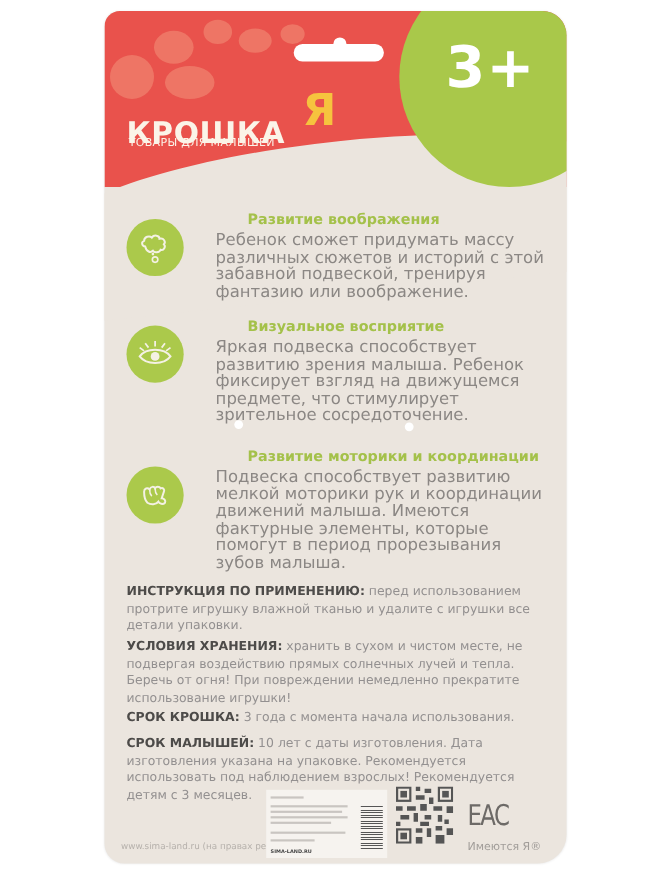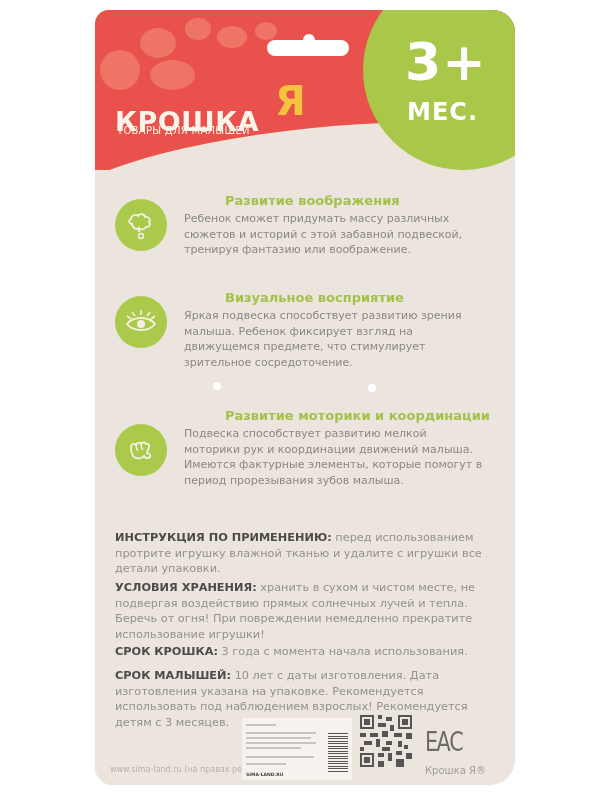--- a/index.html
+++ b/index.html
@@ -12,21 +12,21 @@
   .hang-slot::before{content:"";position:absolute;left:36px;top:-6px;width:12px;height:10px;background:#ffffff;border-radius:6px 6px 0 0;}
   .green-badge{position:absolute;left:268px;top:-40px;width:200px;height:200px;background:#a9c84a;border-radius:50%;}
   .age-big{position:absolute;left:310px;top:22px;font-family:"DejaVu Sans",sans-serif;font-weight:bold;font-size:52px;color:#ffffff;letter-spacing:1px;}
   .age-small{position:absolute;left:312px;top:88px;font-family:"DejaVu Sans",sans-serif;font-weight:bold;font-size:24px;color:#ffffff;letter-spacing:1px;}
   .logo{position:absolute;left:20px;top:96px;font-family:"DejaVu Sans",sans-serif;font-weight:bold;font-size:27px;color:#fbf4e8;letter-spacing:0.5px;}
   .logo-ya{position:absolute;left:180px;top:68px;font-family:"DejaVu Sans",sans-serif;font-weight:bold;font-size:40px;color:#f6c33e;}
   .tagline{position:absolute;left:22px;top:115px;font-family:"DejaVu Sans",sans-serif;font-weight:normal;font-size:10px;color:#fbf4e8;letter-spacing:0.3px;}
   .feature{position:absolute;left:20px;width:390px;}
   .f-icon{position:absolute;left:0;top:6px;width:52px;height:52px;border-radius:50%;background:#abc94b;display:flex;align-items:center;justify-content:center;}
   .f-title{position:absolute;left:86px;top:0;font-weight:bold;font-size:13px;color:#a4c14a;white-space:nowrap;margin-left:24px;}
-  .f-text{position:absolute;left:69px;top:18px;width:300px;font-size:11px;line-height:15.5px;color:#8b8784;}
+  .f-text{position:absolute;left:81px;top:18px;width:300px;font-size:15px;line-height:15.5px;color:#8b8784;}
   .hole{position:absolute;width:8px;height:8px;border-radius:50%;background:#ffffff;}
   .info{position:absolute;left:20px;width:390px;font-size:11.3px;line-height:15.5px;color:#939090;}
   .info b{color:#4d4b49;font-weight:bold;}
   .footer-url{position:absolute;left:15px;top:755px;font-size:8px;color:#b5b0ab;white-space:nowrap;}
   .sticker{position:absolute;left:147px;top:708px;width:110px;height:62px;background:#f6f3ef;font-size:3.5px;color:#888;}
   .sticker-line{position:absolute;left:4px;height:2px;background:#c9c5c1;}
   .barcode{position:absolute;right:4px;top:14px;width:20px;height:40px;background:repeating-linear-gradient(0deg,#555 0 1px,#f6f3ef 1px 3px,#555 3px 4px,#f6f3ef 4px 5px);}
   .sticker-brand{position:absolute;left:4px;top:54px;font-size:4.5px;font-weight:bold;color:#444;}
   .qr{position:absolute;left:265px;top:705px;width:52px;height:52px;background:#ebe5de;}
   .eac{position:absolute;left:330px;top:717px;font-size:26px;color:#6d6a67;font-family:"DejaVu Sans",sans-serif;letter-spacing:-2px;transform:scaleX(0.8);transform-origin:left;}
@@ -41,21 +41,20 @@
     <div class="paw" style="left:90px;top:8px;width:26px;height:22px;"></div>
     <div class="paw" style="left:122px;top:16px;width:30px;height:22px;"></div>
     <div class="paw" style="left:160px;top:12px;width:22px;height:18px;"></div>
     <div class="paw" style="left:5px;top:40px;width:40px;height:40px;"></div>
     <div class="paw" style="left:55px;top:50px;width:45px;height:30px;"></div>
   </div>
   <div class="red-band-curve"></div>
   <div class="green-badge"></div>
   <div class="hang-slot"></div>
   <div class="age-big">3+</div>
-  <div class="age-small">МЕС.</div>
   <div class="logo">КРОШКА</div>
   <div class="logo-ya">Я</div>
   <div class="tagline">ТОВАРЫ ДЛЯ МАЛЫШЕЙ</div>
 
   <div class="feature" style="top:183px;">
     <div class="f-icon">
       <svg width="34" height="34" viewBox="0 0 34 34">
           <path d="M8 16c-3 0-4-4-1-5 0-4 5-5 7-3 2-3 7-2 7 1 4-1 6 3 4 5 2 2 0 6-3 5-1 3-6 3-7 1-2 2-6 1-7-4z" fill="none" stroke="#f4f1e4" stroke-width="1.8"></path>
           <circle cx="17" cy="28" r="2.5" fill="none" stroke="#f4f1e4" stroke-width="1.5"></circle>
           <circle cx="15" cy="23" r="1.2" fill="#f4f1e4"></circle>
@@ -118,14 +117,14 @@
       <rect x="19" y="0" width="7" height="7" fill="#555"></rect>
         <rect x="20" y="1" width="5" height="5" fill="#ebe5de"></rect>
         <rect x="21" y="2" width="3" height="3" fill="#555"></rect>
       <rect x="0" y="19" width="7" height="7" fill="#555"></rect>
         <rect x="1" y="20" width="5" height="5" fill="#ebe5de"></rect>
         <rect x="2" y="21" width="3" height="3" fill="#555"></rect>
       <path d="M9 0h2v2H9zM13 1h3v2h-3zM9 4h4v2H9zM15 5h2v3h-2zM0 9h3v2H0zM5 9h4v2H5zM11 8h3v3h-3zM17 9h4v2h-4zM23 9h3v3h-3zM2 13h4v2H2zM8 12h2v4H8zM13 13h3v2h-3zM19 13h2v3h-2zM0 16h2v2H0zM11 16h4v2h-4zM22 15h2v2h-2zM9 19h3v2H9zM14 19h2v4h-2zM18 18h3v2h-3zM23 19h3v3h-3zM9 23h3v3H9zM18 22h4v4h-4z" fill="#555"></path>
     </svg>
   </div>
   <div class="eac">ЕАС</div>
-  <div class="brand-r">Крошка Я®</div>
+  <div class="brand-r">Имеются Я®</div>
 </div>
 
 </body></html>

